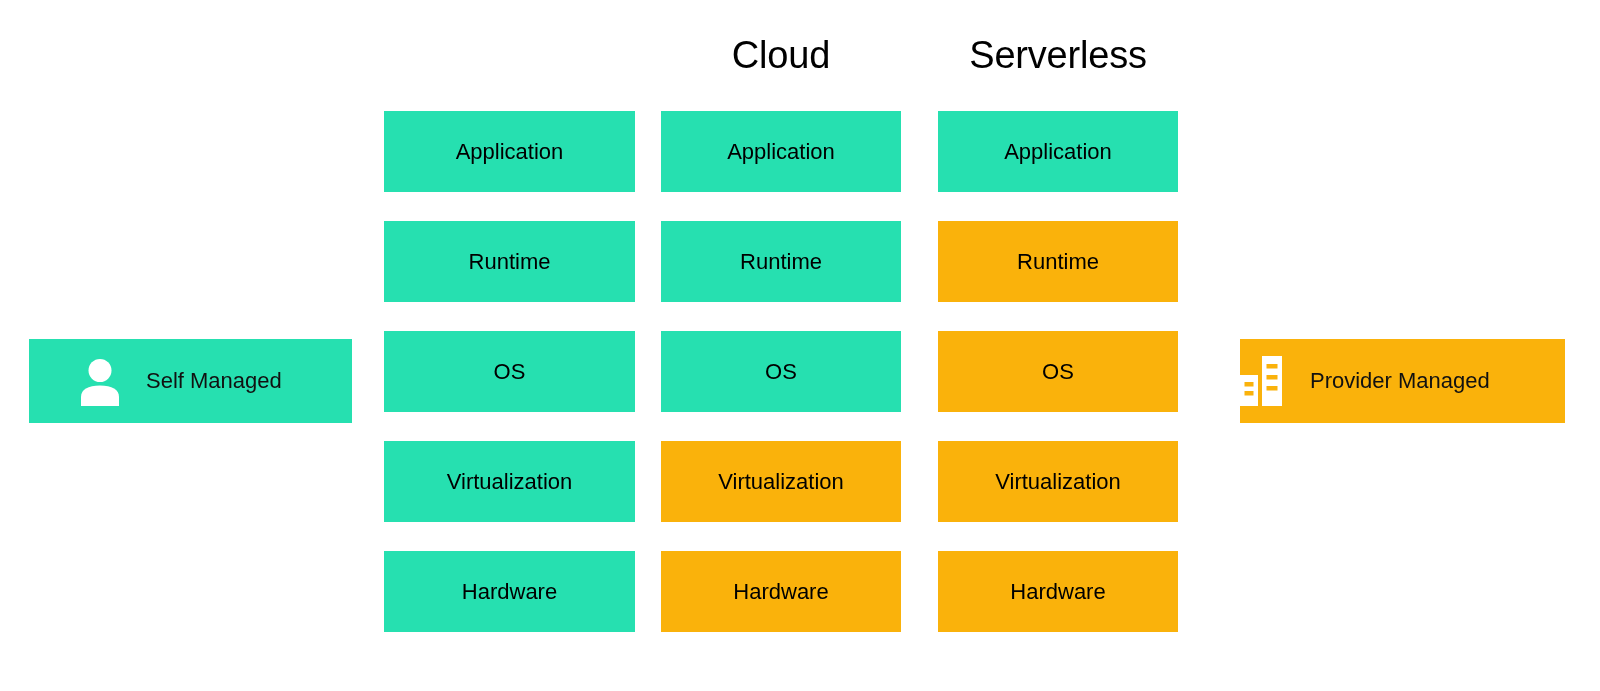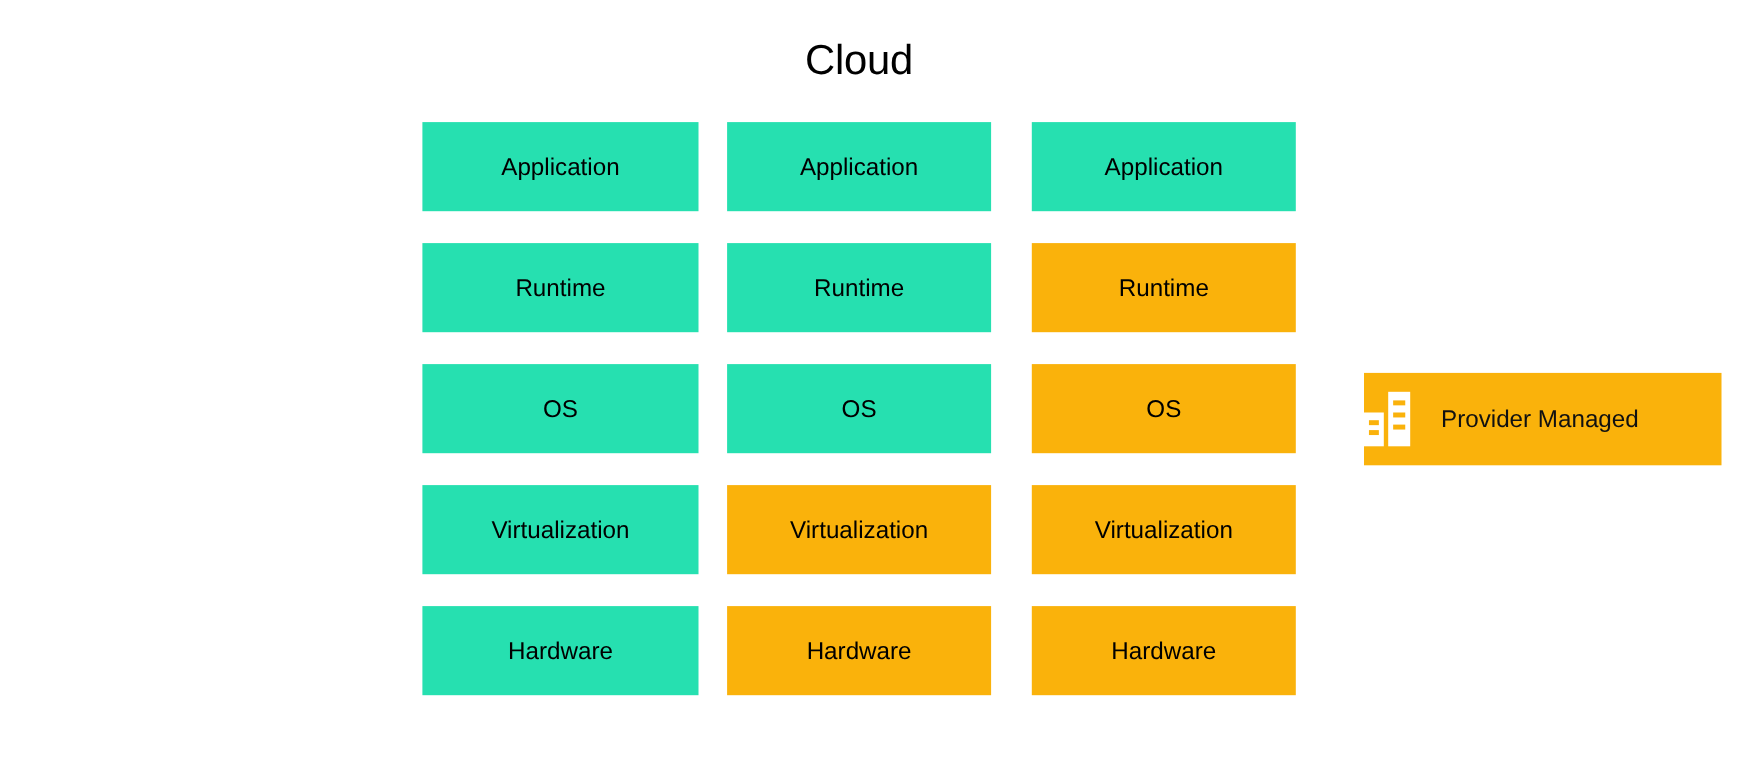--- a/index.html
+++ b/index.html
@@ -102,20 +102,21 @@
   }
   #legend-self .legend-label { margin-left: 23px; }
   #legend-provider .legend-label { margin-left: 22px; }
 </style>
 </head>
 <body>
 
 <div id="stage">
 
   <div class="col-header" id="hdr-1">Cloud</div>
+  <div class="col-header" id="hdr-2">Serverless</div>
 
   <div class="stack-col" id="col-0">
     <div class="cell self">Application</div>
     <div class="cell self">Runtime</div>
     <div class="cell self">OS</div>
     <div class="cell self">Virtualization</div>
     <div class="cell self">Hardware</div>
   </div>
 
   <div class="stack-col" id="col-1">
@@ -127,20 +128,29 @@
   </div>
 
   <div class="stack-col" id="col-2">
     <div class="cell self">Application</div>
     <div class="cell provider">Runtime</div>
     <div class="cell provider">OS</div>
     <div class="cell provider">Virtualization</div>
     <div class="cell provider">Hardware</div>
   </div>
 
+  <div class="legend" id="legend-self">
+    <span class="legend-icon">
+      <svg width="44" height="50" viewBox="0 0 44 50" aria-hidden="true">
+        <circle cx="22" cy="14.5" r="11.5" fill="#FFFFFF"></circle>
+        <path d="M3 50 L3 41 C3 33.5 10 29.5 22 29.5 C34 29.5 41 33.5 41 41 L41 50 Z" fill="#FFFFFF"></path>
+      </svg>
+    </span>
+    <span class="legend-label">Self Managed</span>
+  </div>
 
   <div class="legend" id="legend-provider">
     <span class="legend-icon">
       <svg width="48" height="50" viewBox="0 0 48 50" aria-hidden="true">
 
         <rect x="0" y="19" width="18" height="31" fill="#FFFFFF"></rect>
         <rect x="4.5" y="26" width="9" height="4.5" fill="#FAB20B"></rect>
         <rect x="4.5" y="35" width="9" height="4.5" fill="#FFFFFF"></rect>
         <rect x="4.5" y="35" width="9" height="4.5" fill="#FAB20B"></rect>
 

